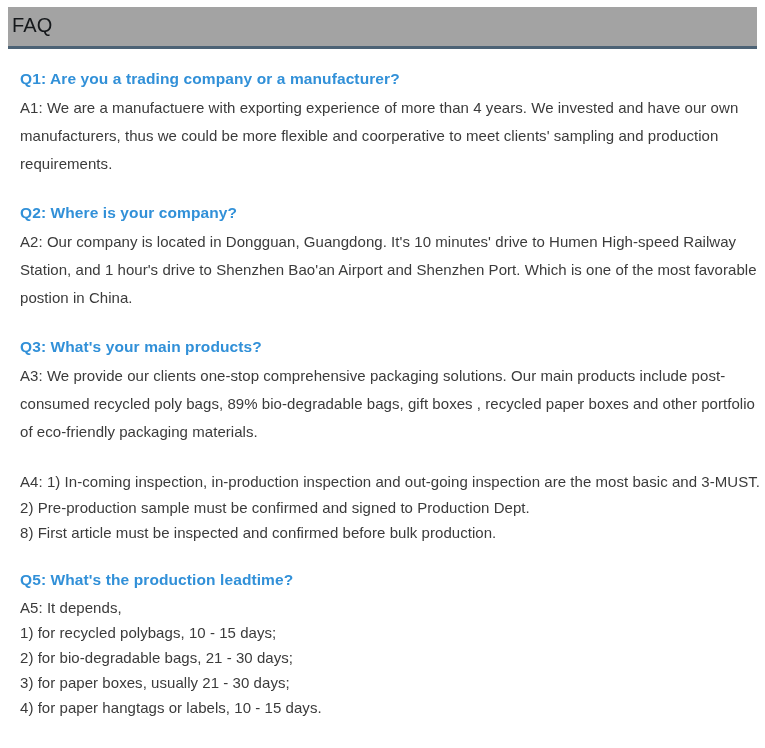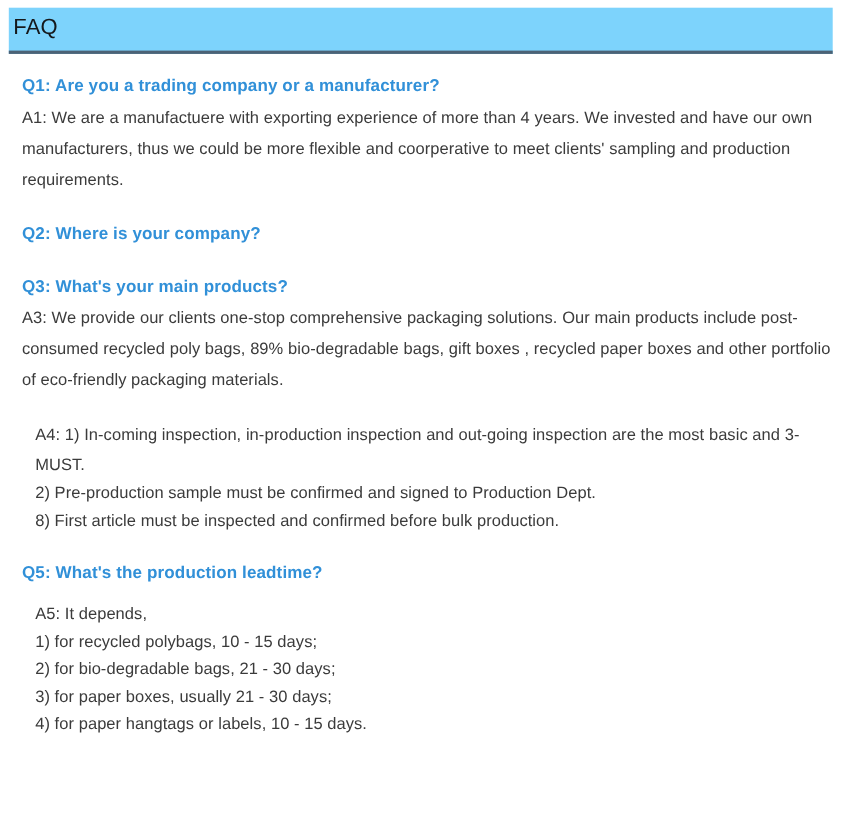--- a/index.html
+++ b/index.html
@@ -21,21 +21,21 @@
     background: #ffffff;
   }
 
   
   .faq-banner {
     position: absolute;
     left: 8px;
     top: 7px;
     width: 749px;
     height: 42px;
-    background: #7dd3fc;
+    background: #a3a3a3;
     border-bottom: 3px solid #4c6275;
     box-sizing: border-box;
   }
   .faq-banner-title {
     position: absolute;
     left: 4px;
     top: 6px;
     font-size: 20px;
     line-height: 24px;
     color: #15181b;
@@ -74,21 +74,21 @@
     line-height: 28px;
     margin: 0;
     letter-spacing: 0.05px;
   }
 
   
   .faq-answer-lines {
     font-size: 15px;
     color: #3b3b3b;
     line-height: 25px;
-    margin: 12px;
+    margin: 0;
     letter-spacing: 0.05px;
   }
   .faq-answer-lines .ans-line {
     display: block;
   }
   
   .faq-answer-lines .ans-line.wrapping {
     line-height: 27px;
   }
 </style>
@@ -103,20 +103,21 @@
 
   <div class="faq-body">
 
     <div class="faq-block">
       <div class="faq-question">Q1: Are you a trading company or a manufacturer?</div>
       <div class="faq-answer">A1: We are a manufactuere with exporting experience of more than 4 years. We invested and have our own manufacturers, thus we could be more flexible and coorperative to meet clients' sampling and production requirements.</div>
     </div>
 
     <div class="faq-block">
       <div class="faq-question">Q2: Where is your company?</div>
+      <div class="faq-answer">A2: Our company is located in Dongguan, Guangdong. It's 10 minutes' drive to Humen High-speed Railway Station, and 1 hour's drive to Shenzhen Bao'an Airport and Shenzhen Port. Which is one of the most favorable postion in China.</div>
     </div>
 
     <div class="faq-block">
       <div class="faq-question">Q3: What's your main products?</div>
       <div class="faq-answer">A3: We provide our clients one-stop comprehensive packaging solutions. Our main products include post-consumed recycled poly bags, 89% bio-degradable bags, gift boxes , recycled paper boxes and other portfolio of eco-friendly packaging materials.</div>
     </div>
 
     <div class="faq-block">
       <div class="faq-answer-lines">
         <span class="ans-line wrapping">A4: 1) In-coming inspection, in-production inspection and out-going inspection are the most basic and 3-MUST.</span>

